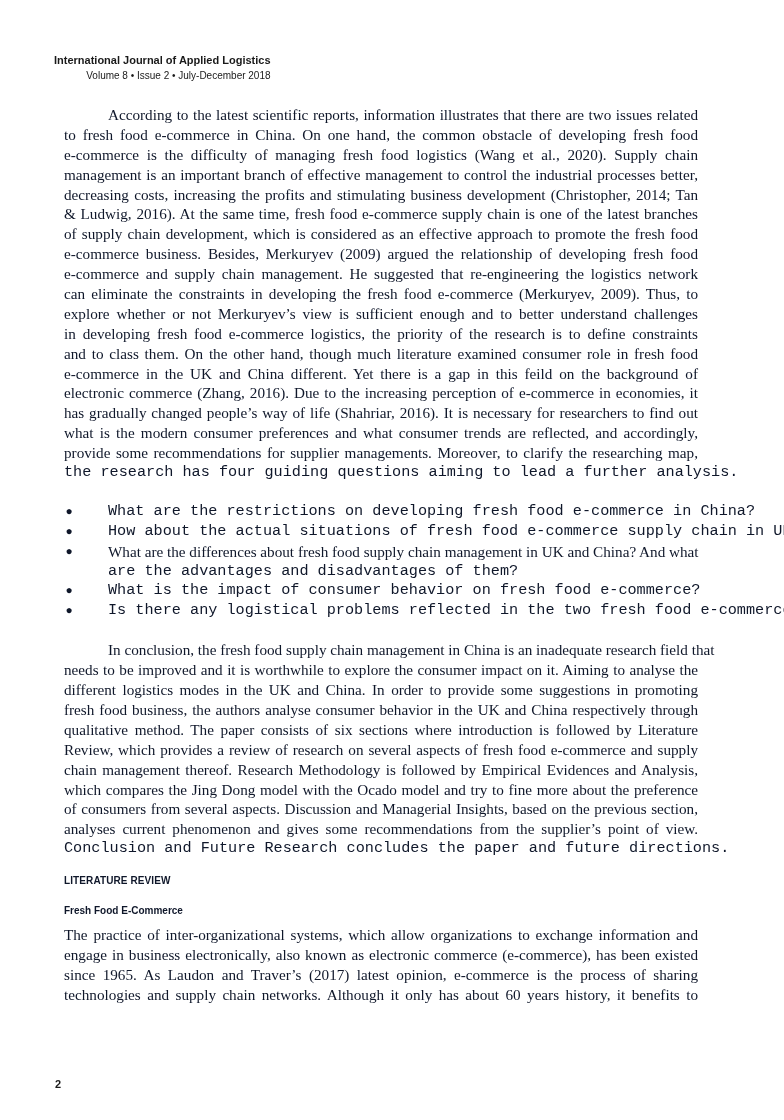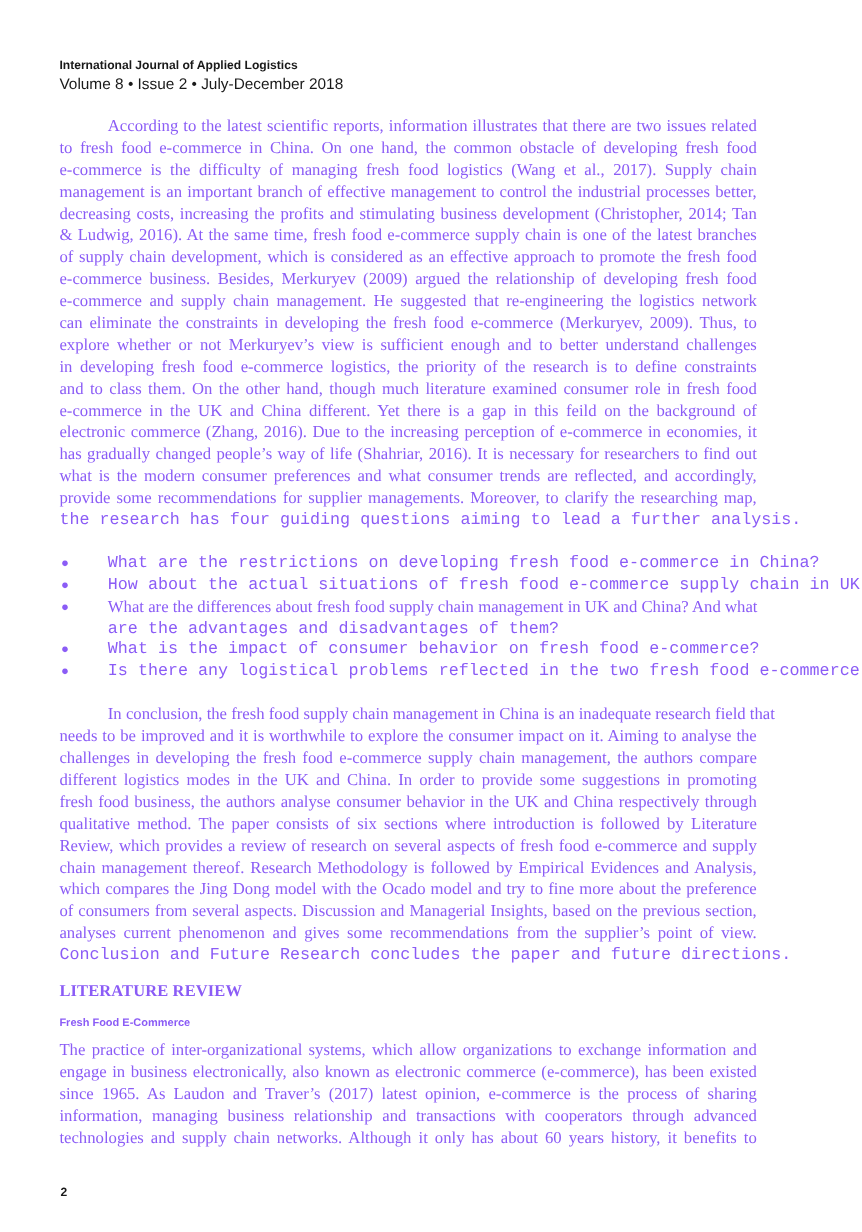--- a/index.html
+++ b/index.html
@@ -1,47 +1,47 @@
 <!DOCTYPE html>
 <html><head>
 <meta charset="utf-8">
 <style>
   html, body { margin: 0; padding: 0; background: #ffffff; }
   body { width: 784px; height: 1120px; position: relative; overflow: hidden; }
   .page { position: absolute; left: 0; top: 0; width: 784px; height: 792px; }
   .header { position: absolute; left: 54px; top: 52px; font-family: "Liberation Sans", sans-serif; color: #1a1a1a; }
   .journal { font-size: 11px; font-weight: bold; line-height: 16px; }
-  .issue { font-size: 14px; line-height: 16px; }
-  .body { position: absolute; left: 54px; top: 105px; width: 634px; font-family: "Liberation Serif", serif; font-size: 15.2px; line-height: 19.9px; color: #8b5cf6; }
+  .issue { font-size: 10px; line-height: 16px; text-align: right; }
+  .body { position: absolute; left: 64px; top: 105px; width: 634px; font-family: "Liberation Serif", serif; font-size: 15.2px; line-height: 19.9px; color: #0f172a; }
   .line { display: block; text-align: justify; text-align-last: justify; white-space: nowrap; height: 19.9px; overflow: visible; }
   .line.last { text-align-last: left; font-family: Liberation Mono, monospace; }
   .indent { padding-left: 44px; }
   .para { margin-bottom: 0; }
   .gap { height: 19px; }
   ul.bullets { list-style: none; margin: 0; padding: 0; }
   ul.bullets li { position: relative; padding-left: 44px; }
   ul.bullets li .dot { position: absolute; left: 0; top: 0; width: 10px; text-align: center; font-size: 12px; }
-  .h1 { font-family: Liberation Serif, serif; font-weight: bold; font-size: 15px; line-height: 20px; margin-top: 12px; margin-bottom: 10px; letter-spacing: 0.1px; }
+  .h1 { font-family: Liberation Sans, sans-serif; font-weight: bold; font-size: 10px; line-height: 20px; margin-top: 12px; margin-bottom: 10px; letter-spacing: 0.1px; }
   .h2 { font-family: "Liberation Sans", sans-serif; font-weight: bold; font-size: 10px; line-height: 20px; margin-bottom: 4px; }
   .pagenum { position: absolute; left: 55px; top: 1078px; font-family: "Liberation Sans", sans-serif; font-weight: bold; font-size: 11px; color: #1a1a1a; }
 </style>
 </head>
 <body>
 
 <div class="page">
   <div class="header">
     <div class="journal">International Journal of Applied Logistics</div>
     <div class="issue">Volume 8 • Issue 2 • July-December 2018</div>
   </div>
 
   <div class="body">
     <div class="para" id="intro-para">
         <span class="line indent">According to the latest scientific reports, information illustrates that there are two issues related</span>
         <span class="line">to fresh food e-commerce in China. On one hand, the common obstacle of developing fresh food</span>
-        <span class="line">e-commerce is the difficulty of managing fresh food logistics (Wang et al., 2017). Supply chain</span>
+        <span class="line">e-commerce is the difficulty of managing fresh food logistics (Wang et al., 2020). Supply chain</span>
         <span class="line">management is an important branch of effective management to control the industrial processes better,</span>
         <span class="line">decreasing costs, increasing the profits and stimulating business development (Christopher, 2014; Tan</span>
         <span class="line">&amp; Ludwig, 2016). At the same time, fresh food e-commerce supply chain is one of the latest branches</span>
         <span class="line">of supply chain development, which is considered as an effective approach to promote the fresh food</span>
         <span class="line">e-commerce business. Besides, Merkuryev (2009) argued the relationship of developing fresh food</span>
         <span class="line">e-commerce and supply chain management. He suggested that re-engineering the logistics network</span>
         <span class="line">can eliminate the constraints in developing the fresh food e-commerce (Merkuryev, 2009). Thus, to</span>
         <span class="line">explore whether or not Merkuryev’s view is sufficient enough and to better understand challenges</span>
         <span class="line">in developing fresh food e-commerce logistics, the priority of the research is to define constraints</span>
         <span class="line">and to class them. On the other hand, though much literature examined consumer role in fresh food</span>
@@ -73,36 +73,34 @@
         </li>
         <li>
           <span class="dot">●</span>
           <span class="line last">Is there any logistical problems reflected in the two fresh food e-commerce cases?</span>
         </li>
       </ul>
     <div class="gap"></div>
     <div class="para" id="conclusion-para">
         <span class="line indent">In conclusion, the fresh food supply chain management in China is an inadequate research field that</span>
         <span class="line">needs to be improved and it is worthwhile to explore the consumer impact on it. Aiming to analyse the</span>
-        <span class="line">challenges in developing the fresh food e-commerce supply chain management, the authors compare</span>
         <span class="line">different logistics modes in the UK and China. In order to provide some suggestions in promoting</span>
         <span class="line">fresh food business, the authors analyse consumer behavior in the UK and China respectively through</span>
         <span class="line">qualitative method. The paper consists of six sections where introduction is followed by Literature</span>
         <span class="line">Review, which provides a review of research on several aspects of fresh food e-commerce and supply</span>
         <span class="line">chain management thereof. Research Methodology is followed by Empirical Evidences and Analysis,</span>
         <span class="line">which compares the Jing Dong model with the Ocado model and try to fine more about the preference</span>
         <span class="line">of consumers from several aspects. Discussion and Managerial Insights, based on the previous section,</span>
         <span class="line">analyses current phenomenon and gives some recommendations from the supplier’s point of view.</span>
         <span class="line last">Conclusion and Future Research concludes the paper and future directions.</span>
       </div>
     <div class="h1">LITERATURE REVIEW</div>
     <div class="h2">Fresh Food E-Commerce</div>
     <div class="para" id="literature-para">
         <span class="line">The practice of inter-organizational systems, which allow organizations to exchange information and</span>
         <span class="line">engage in business electronically, also known as electronic commerce (e-commerce), has been existed</span>
         <span class="line">since 1965. As Laudon and Traver’s (2017) latest opinion, e-commerce is the process of sharing</span>
-        <span class="line">information, managing business relationship and transactions with cooperators through advanced</span>
         <span class="line">technologies and supply chain networks. Although it only has about 60 years history, it benefits to</span>
       </div>
   </div>
 
   <div class="pagenum">2</div>
 </div>
 
 </body></html>

